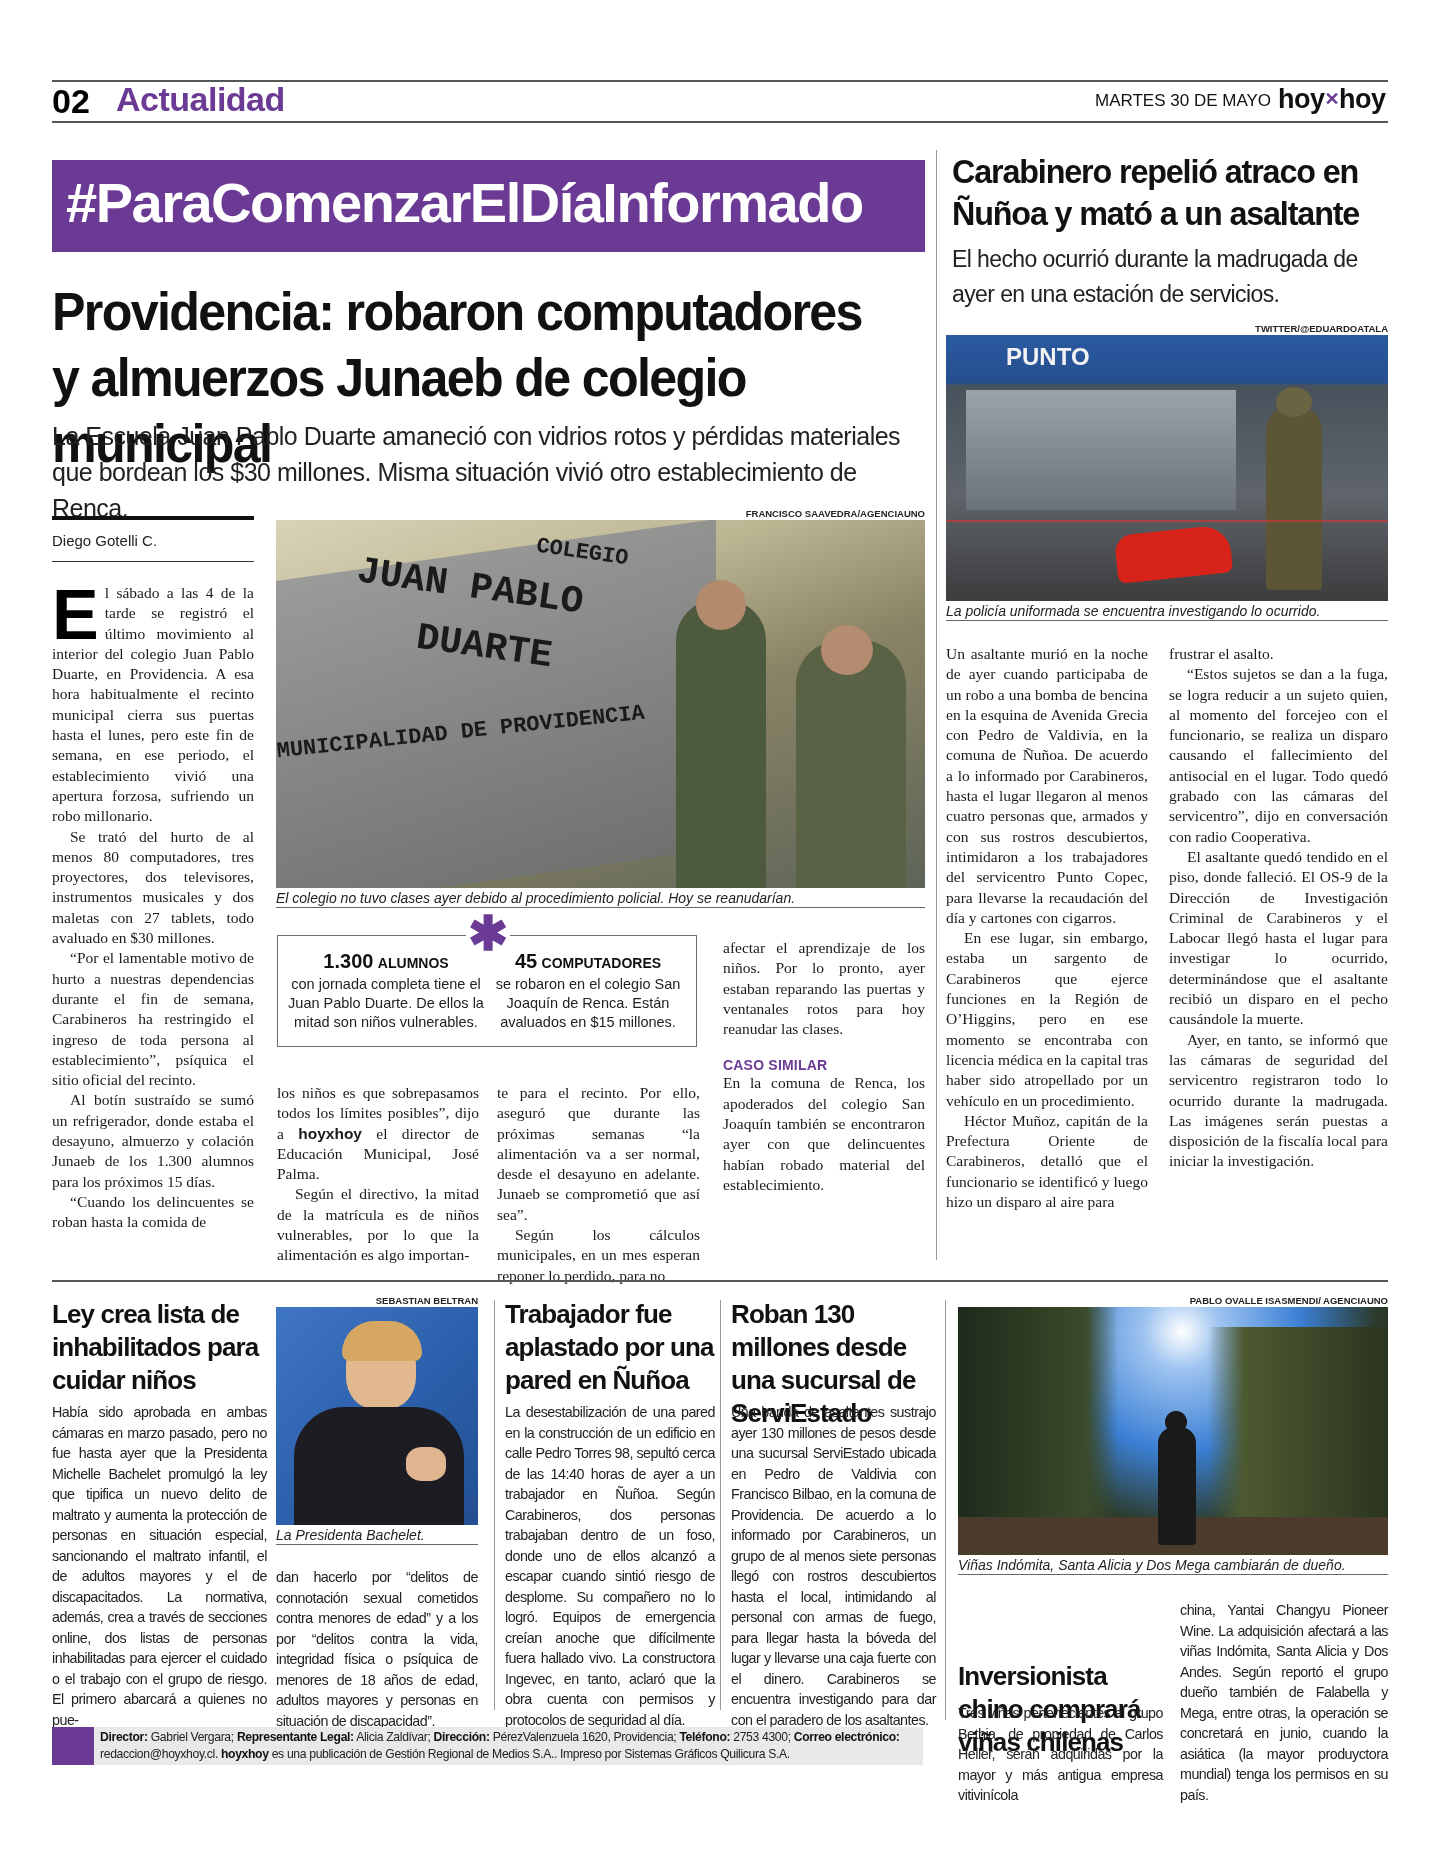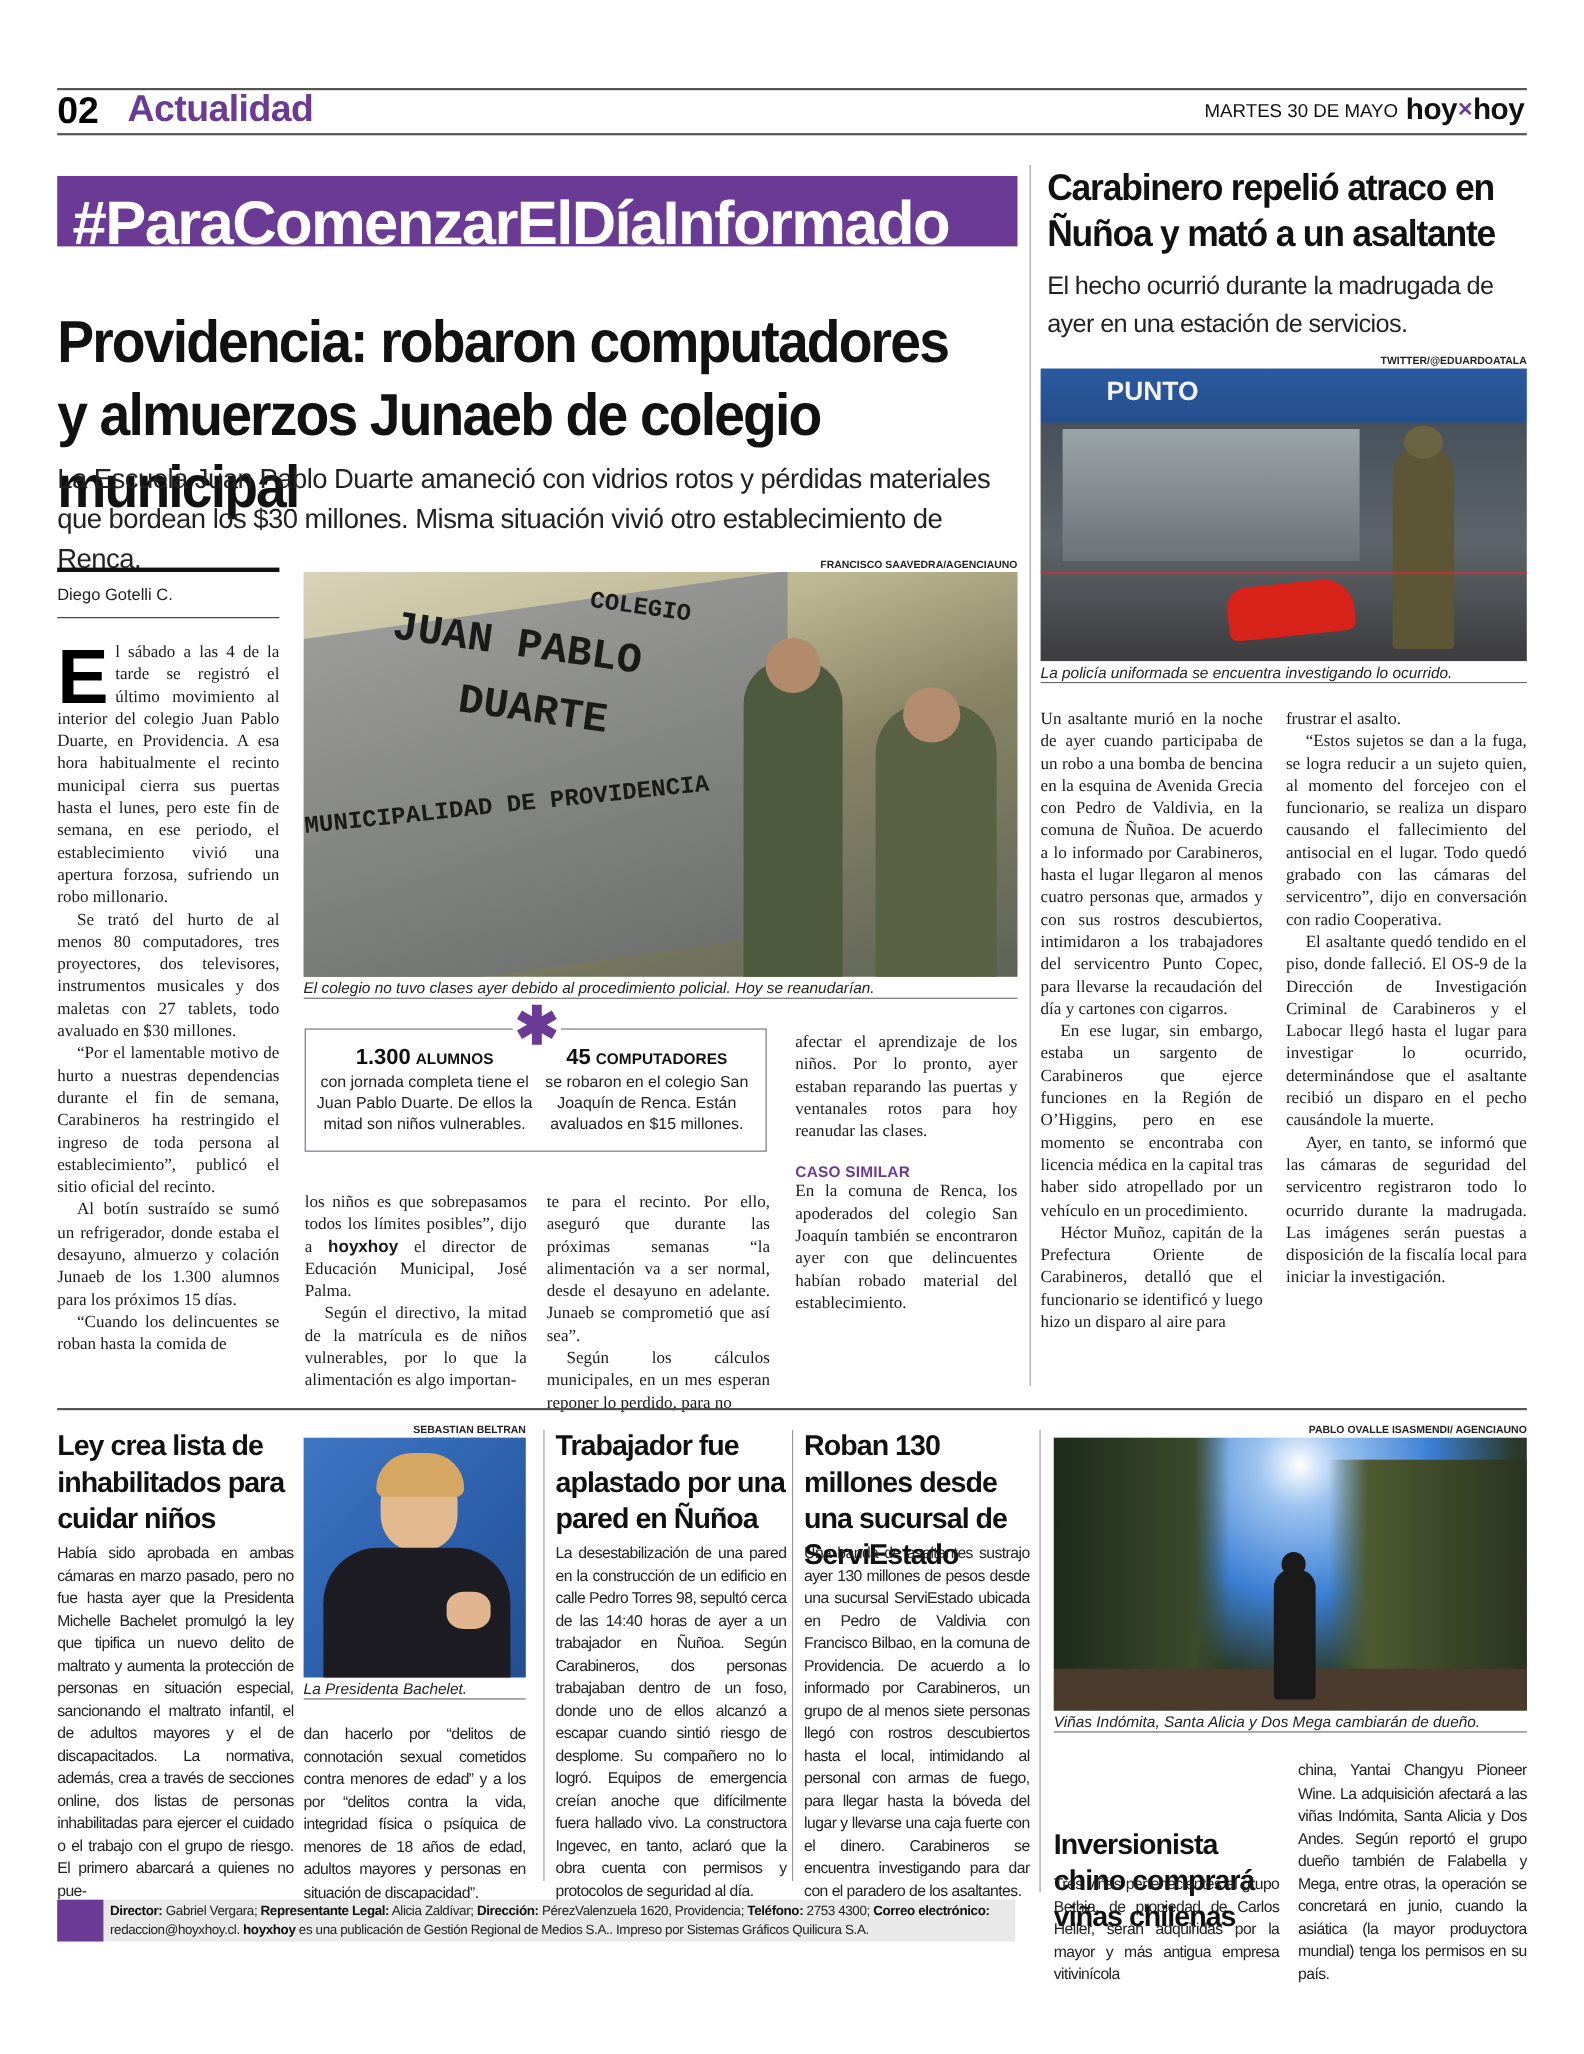--- a/index.html
+++ b/index.html
@@ -8,21 +8,21 @@
   .sans { font-family: "Liberation Sans", sans-serif; }
   .rule { position: absolute; height: 2px; background: #555; }
   .vrule { position: absolute; width: 1px; background: #999; }
 
   #page-num { left: 52px; top: 82px; font: bold 34px "Liberation Sans", sans-serif; color: #000; }
   #section-name { left: 116px; top: 80px; font: bold 34px "Liberation Sans", sans-serif; color: #6a3a94; letter-spacing: -0.5px; }
   #date { left: 1095px; top: 91px; font: 17px "Liberation Sans", sans-serif; color: #111; }
   #brand { left: 1278px; top: 84px; font: bold 27px "Liberation Sans", sans-serif; color: #111; letter-spacing: -0.5px; }
   #brand .x { color: #6a3a94; font-size: 18px; vertical-align: 3px; }
 
-  #banner { left: 52px; top: 160px; width: 873px; height: 64px; background: #6a3a94; color: #fff; font: bold 56px "Liberation Sans", sans-serif; letter-spacing: -1.5px; padding: 10px 14px; white-space: nowrap; }
+  #banner { left: 52px; top: 160px; width: 873px; height: 92px; background: #6a3a94; color: #fff; font: bold 56px "Liberation Sans", sans-serif; letter-spacing: -1.5px; padding: 10px 14px; white-space: nowrap; }
 
   #main-headline { left: 52px; top: 278px; width: 880px; font: bold 54px/66px "Liberation Sans", sans-serif; letter-spacing: -1.8px; color: #111; transform: scaleX(0.93); transform-origin: left; }
   #main-subhead { left: 52px; top: 418px; width: 880px; font: 25px/36px "Liberation Sans", sans-serif; color: #222; letter-spacing: -0.5px; }
 
   .byline-rule-top { left: 52px; top: 516px; width: 202px; height: 4px; background: #111; position:absolute; }
   #byline { left: 52px; top: 532px; font: 15px "Liberation Sans", sans-serif; color: #222; }
   .byline-rule-bot { left: 52px; top: 561px; width: 202px; height: 1px; background: #333; position:absolute; }
 
   .body { font: 15.5px/20.3px "Liberation Serif", serif; color: #1a1a1a; text-align: justify; hyphens: auto; }
   .body p { text-indent: 18px; }
@@ -68,21 +68,21 @@
 <div class="abs" id="main-headline">Providencia: robaron computadores y almuerzos Junaeb de colegio municipal</div>
 <div class="abs" id="main-subhead">La Escuela Juan Pablo Duarte amaneció con vidrios rotos y pérdidas materiales que bordean los $30 millones. Misma situación vivió otro establecimiento de Renca.</div>
 
 <div class="byline-rule-top"></div>
 <div class="abs" id="byline">Diego Gotelli C.</div>
 <div class="byline-rule-bot"></div>
 
 <div class="abs body" style="left:52px;top:583px;width:202px;">
   <p class="noindent"><span class="dropcap">E</span><span>l sábado a las 4 de la tarde se registró el último movimiento al interior del colegio Juan Pablo Duarte, en Providencia. A esa hora habitualmente el recinto municipal cierra sus puertas hasta el lunes, pero este fin de semana, en ese periodo, el establecimiento vivió una apertura forzosa, sufriendo un robo millonario.</span></p>
   <p>Se trató del hurto de al menos 80 computadores, tres proyectores, dos televisores, instrumentos musicales y dos maletas con 27 tablets, todo avaluado en $30 millones.</p>
-  <p>“Por el lamentable motivo de hurto a nuestras dependencias durante el fin de semana, Carabineros ha restringido el ingreso de toda persona al establecimiento”, publicó el sitio oficial del recinto.</p>
+  <p>“Por el lamentable motivo de hurto a nuestras dependencias durante el fin de semana, Carabineros ha restringido el ingreso de toda persona al establecimiento”, psíquica el sitio oficial del recinto.</p>
   <p>Al botín sustraído se sumó un refrigerador, donde estaba el desayuno, almuerzo y colación Junaeb de los 1.300 alumnos para los próximos 15 días.</p>
   <p>“Cuando los delincuentes se roban hasta la comida de</p>
 </div>
 
 <div class="credit" style="left:660px;top:508px;width:265px;">FRANCISCO SAAVEDRA/AGENCIAUNO</div>
 <div class="photo" style="left:276px;top:520px;width:649px;height:368px;background:linear-gradient(160deg,#d8d3b8 0%,#bdb693 30%,#8a8466 55%,#5d6457 100%);">
   <div style="position:absolute;left:0;top:30px;width:440px;height:330px;background:linear-gradient(170deg,#9b9c9a,#6e706d);transform:skewY(-8deg);"></div>
   <div style="position:absolute;left:260px;top:20px;font:bold 22px 'Liberation Mono',monospace;color:#1a1a1a;transform:rotate(8deg);">COLEGIO</div>
   <div style="position:absolute;left:80px;top:45px;font:bold 38px 'Liberation Mono',monospace;color:#1a1a1a;transform:rotate(8deg);">JUAN PABLO</div>
   <div style="position:absolute;left:140px;top:105px;font:bold 38px 'Liberation Mono',monospace;color:#1a1a1a;transform:rotate(8deg);">DUARTE</div>

